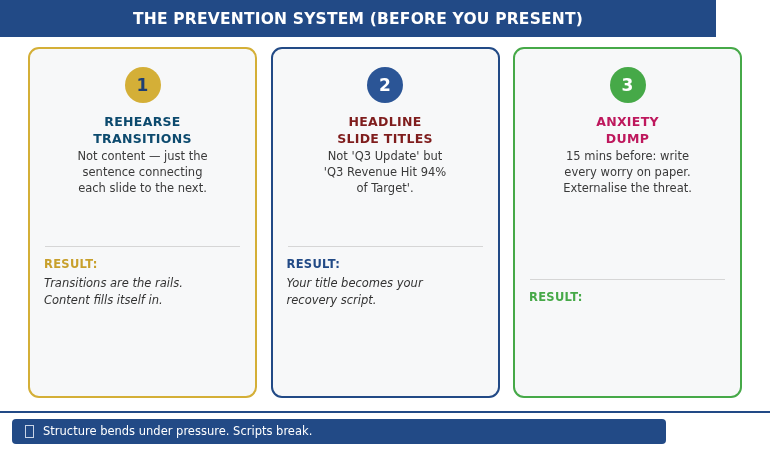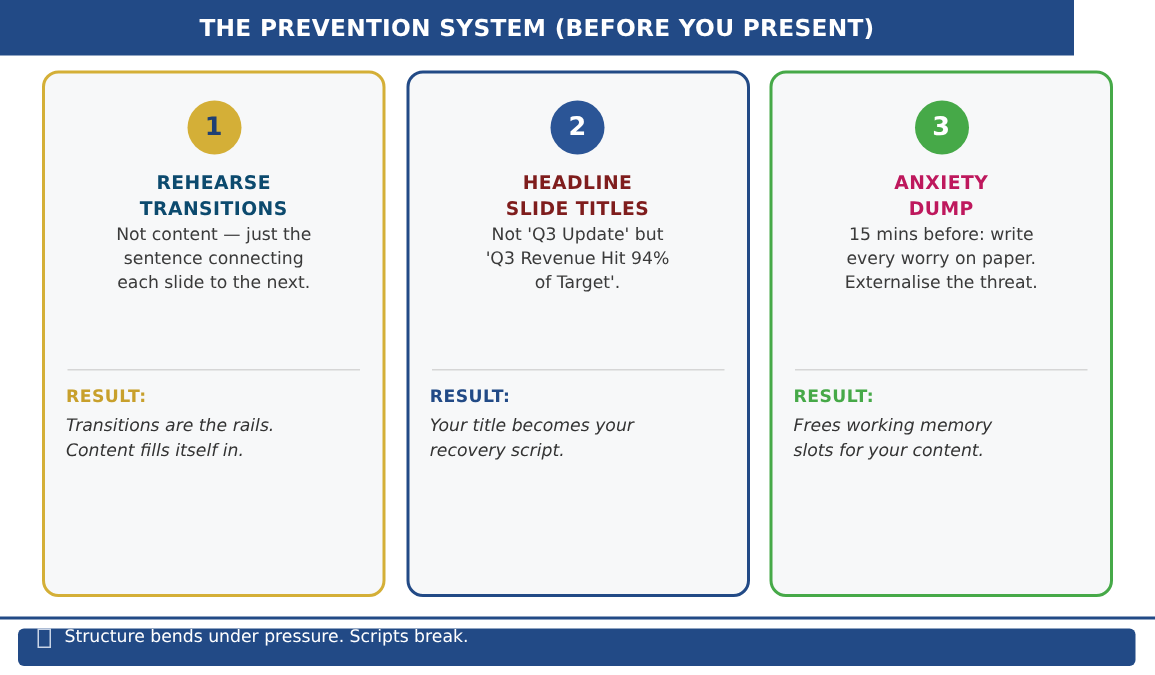--- a/index.html
+++ b/index.html
@@ -135,27 +135,27 @@
     left: 0;
     top: 411px;
     width: 770px;
     height: 2px;
     background: #224a86;
   }
   .footer-bar {
     position: absolute;
     left: 12px;
     top: 419px;
-    width: 745px;
+    width: 654px;
     height: 25px;
     box-sizing: border-box;
     background: #224a86;
     border-radius: 4px;
     display: flex;
-    align-items: flex-start;
+    align-items: center;
     padding-left: 13px;
   }
   .footer-icon {
     width: 9px;
     height: 13px;
     box-sizing: border-box;
     border: 1px solid #c9d4e6;
     margin-right: 9px;
     flex: 0 0 auto;
   }
@@ -208,22 +208,20 @@
   <div class="card green">
     <div class="badge">3</div>
     <div class="card-title">ANXIETY
 DUMP</div>
     <div class="card-body">15 mins before: write
 every worry on paper.
 Externalise the threat.</div>
     <div class="spacer"></div>
     <div class="divider"></div>
     <div class="result-label">RESULT:</div>
-    <div class="result-text">Frees working memory
-slots for your content.</div>
     <div class="result-bottom-pad"></div>
   </div>
 
 </div>
 
 <div class="footer-rule"></div>
 <div class="footer-bar">
   <span class="footer-icon"></span>
   <span class="footer-text">Structure bends under pressure. Scripts break.</span>
 </div>

